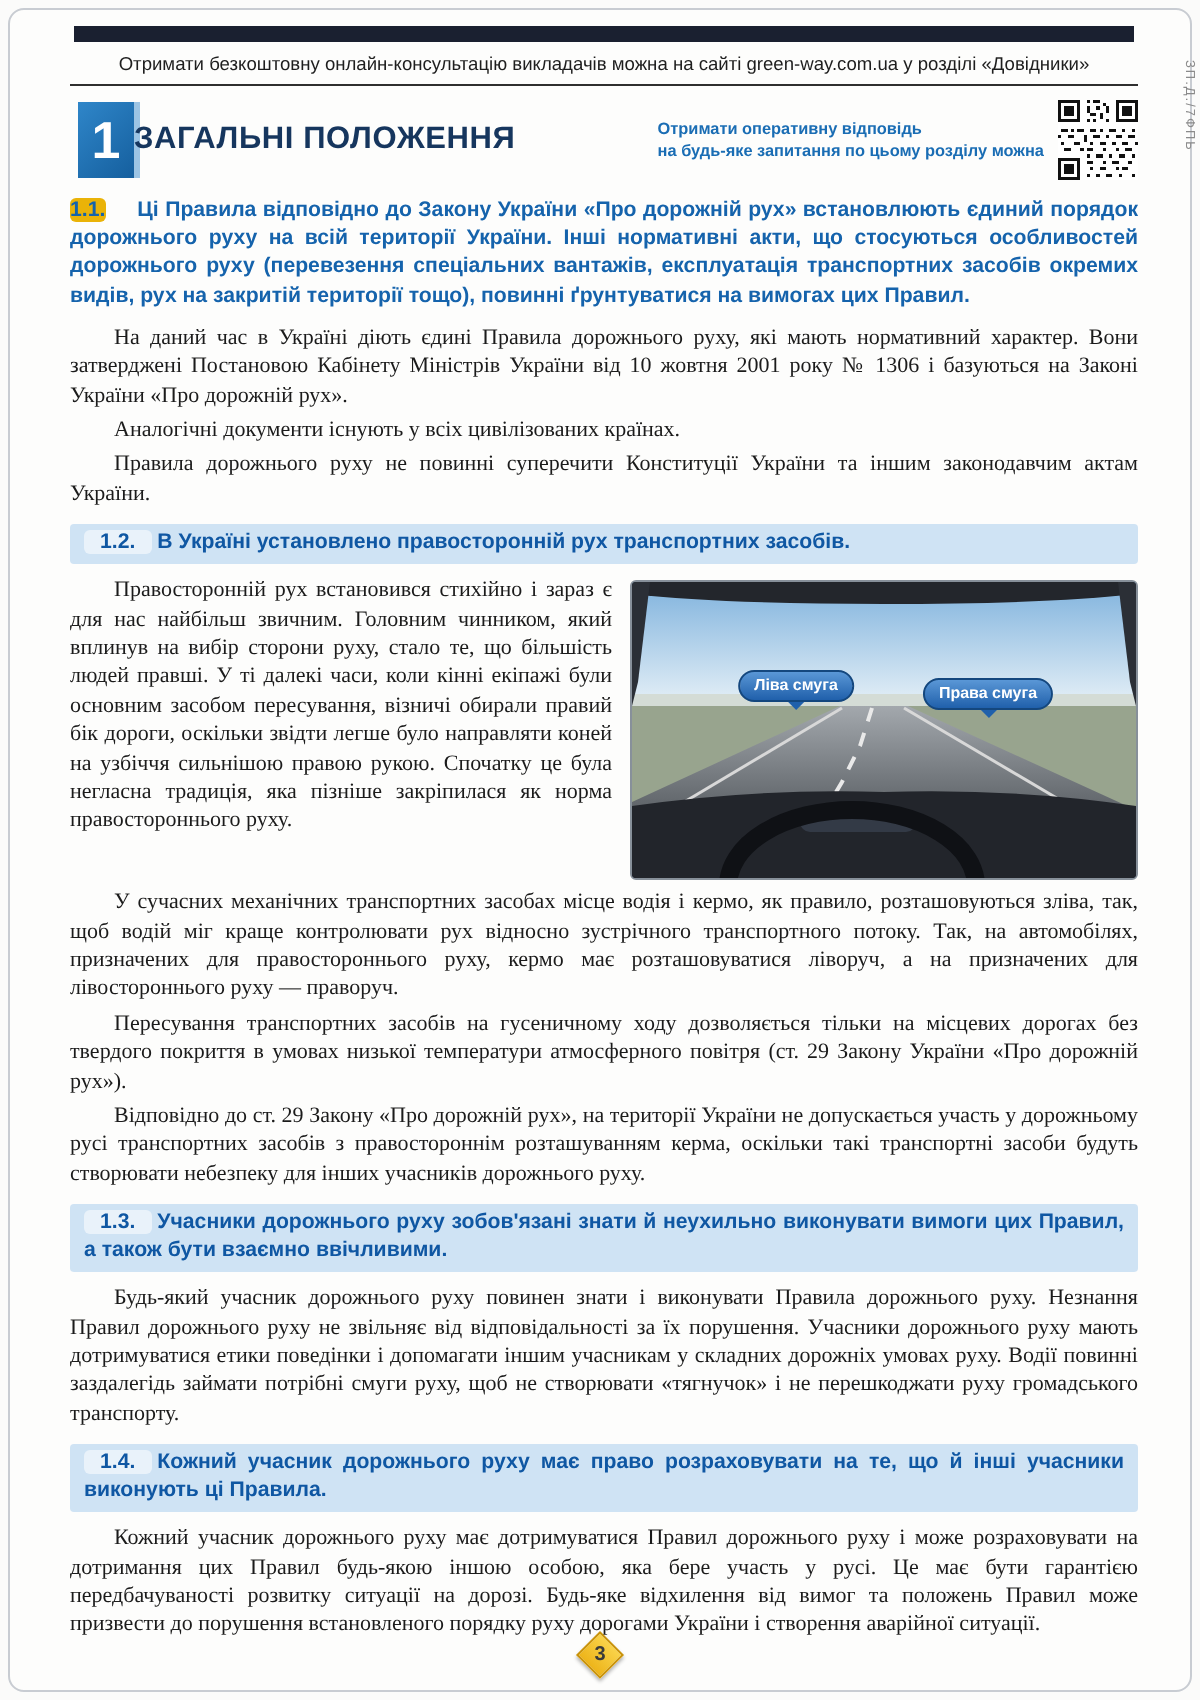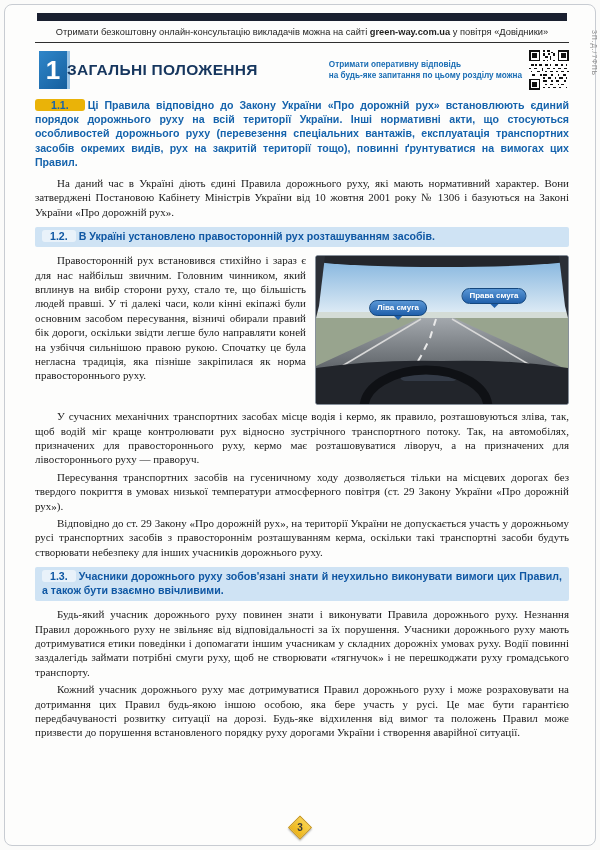--- a/index.html
+++ b/index.html
@@ -2,60 +2,60 @@
 <html><head>
 <meta charset="utf-8">
 <style>
   * { margin:0; padding:0; box-sizing:border-box; }
   html,body { background:#e9e9e9; }
   .page { width:600px; height:850px; position:relative; background:#fbfbfa; overflow:hidden; font-family:"Liberation Serif", serif; }
   .sheet { position:absolute; inset:4px; border:1px solid #c8ccd2; border-radius:8px; padding:6px 26px 0 30px; background:#fdfdfc; }
 
   .topbar { height:8px; background:#1a2030; margin:2px 2px 5px 2px; }
   .consult { font-family:"Liberation Sans", sans-serif; font-size:9.3px; text-align:center; color:#1e1e1e; padding:1px 0 5px; }
-  .consult .site { font-weight:bold; }
+  .consult .site { font-weight:normal; }
   .rule { border-bottom:1.6px solid #2f2f2f; margin:0 0 7px 0; }
 
   .header { display:flex; align-items:center; margin:2px 0 8px 4px; }
   .tile { width:28px; height:38px; background:linear-gradient(135deg,#2f86c9,#155f9e); box-shadow:3px 0 0 #9cc4e4; color:#fff; font:700 26px/38px "Liberation Sans", sans-serif; text-align:center; flex:0 0 auto; }
   .h-title { font:700 15.5px "Liberation Sans", sans-serif; color:#16365e; letter-spacing:.3px; }
   .qrwrap { margin-left:auto; display:flex; align-items:center; gap:7px; }
   .qr-note { text-align:left; font:700 8.2px/1.35 "Liberation Sans", sans-serif; color:#1a6db4; }
   .qr { width:40px; height:40px; flex:0 0 auto; }
 
   .s11 { font:700 10.6px/1.34 "Liberation Sans", sans-serif; color:#1563ac; text-align:justify; margin:2px 0 7px; }
-  .badge { background:#eab308; border-radius:3px; padding:0 16px; margin-right:3px; }
+  .badge { background:#eab308; border-radius:3px; padding:0 0; margin-right:16px; }
 
   .bar { background:#cfe3f4; color:#0f57a3; font:700 10.6px/1.32 "Liberation Sans", sans-serif; padding:3px 7px; border-radius:2px; margin:8px 0 6px; text-align:justify; }
   .bnum { background:rgba(255,255,255,.55); border-radius:3px; padding:0 8px; margin-right:3px; }
 
   p.body { font-size:11px; line-height:1.31; color:#1b1b1b; text-align:justify; text-indent:22px; margin:3px 0; }
   .clear { clear:both; }
 
   .fig { float:right; width:254px; height:150px; margin:2px 0 4px 9px; position:relative; border:1px solid #87909a; border-radius:3px; overflow:hidden; background:#0f172a; }
   .fig svg { display:block; }
   .lane { position:absolute; transform:translateX(-50%); background:linear-gradient(#5a97d6,#2060ab); color:#fff; font:700 8px/1 "Liberation Sans", sans-serif; padding:3px 7px; border-radius:9px; border:1px solid #14477e; white-space:nowrap; }
   .lane::after { content:""; position:absolute; left:50%; bottom:-5px; margin-left:-4px; border:4px solid transparent; border-top-color:#2060ab; border-bottom:none; }
   .lane-left { left:82px; top:44px; }
-  .lane-right { left:178px; top:32px; }
+  .lane-right { left:178px; top:48px; }
 
   .side-code { position:absolute; top:30px; right:2px; writing-mode:vertical-rl; font:6.5px "Liberation Sans", sans-serif; color:#8a8a8a; letter-spacing:1px; }
 
   .pgnum { position:absolute; bottom:14px; left:50%; width:17px; height:17px; transform:translateX(-50%) rotate(45deg); background:linear-gradient(#f9d34a,#edb41a); border:1px solid #c8920a; box-shadow:1px 1px 2px rgba(0,0,0,.3); }
   .pgnum span { display:flex; width:100%; height:100%; align-items:center; justify-content:center; transform:rotate(-45deg); font:700 10px "Liberation Sans", sans-serif; color:#3a3a3a; }
 </style>
 </head>
 <body>
 
 <div class="page">
   <div class="sheet">
 
     <div class="topbar"></div>
 
-    <div class="consult"><span>Отримати безкоштовну онлайн-консультацію викладачів можна на сайті </span><span class="site">green-way.com.ua</span><span> у повітря «Довідники»</span></div>
+    <div class="consult"><span>Отримати безкоштовну онлайн-консультацію викладачів можна на сайті </span><span class="site">green-way.com.ua</span><span> у розділі «Довідники»</span></div>
 
     <div class="rule"></div>
 
     <div class="header">
       <div class="tile">1</div>
       <div class="h-title">ЗАГАЛЬНІ ПОЛОЖЕННЯ</div>
       <div class="qrwrap">
         <div class="qr-note">
           <div>Отримати оперативну відповідь</div>
           <div>на будь-яке запитання по цьому розділу можна</div>
@@ -71,22 +71,24 @@
               <rect x="2" y="20" width="3" height="3"></rect>
             <path d="M9,0h1v1h-1zM11,0h2v1h-2zM14,1h1v1h-1zM9,2h1v2h-1zM12,2h1v1h-1zM15,2h1v2h-1zM10,4h2v1h-2zM13,4h1v2h-1zM9,6h1v1h-1zM11,6h1v1h-1zM15,6h1v1h-1zM1,9h2v1h-2zM4,9h1v1h-1zM6,9h2v1h-2zM10,9h2v1h-2zM13,9h1v1h-1zM16,9h2v1h-2zM20,9h1v1h-1zM23,9h1v1h-1zM0,11h1v1h-1zM3,11h2v1h-2zM8,11h1v2h-1zM11,11h2v1h-2zM15,11h1v1h-1zM18,11h2v1h-2zM22,11h2v1h-2zM1,13h1v1h-1zM5,13h2v1h-2zM10,13h1v1h-1zM13,13h2v1h-2zM17,13h1v1h-1zM20,13h2v1h-2zM24,13h1v1h-1zM2,15h2v1h-2zM7,15h1v1h-1zM9,15h2v1h-2zM14,15h1v1h-1zM18,15h1v1h-1zM21,15h2v1h-2zM9,17h1v1h-1zM12,17h2v1h-2zM16,17h1v1h-1zM19,17h2v1h-2zM23,17h1v1h-1zM9,19h2v1h-2zM14,19h1v1h-1zM17,19h2v1h-2zM22,19h1v1h-1zM10,21h1v1h-1zM13,21h2v1h-2zM18,21h1v1h-1zM20,21h2v1h-2zM9,23h1v1h-1zM12,23h1v1h-1zM15,23h2v1h-2zM19,23h1v1h-1zM23,23h1v1h-1z"></path>
           </g>
         </svg>
       </div>
     </div>
 
     <div class="s11"><span class="badge">1.1.</span><span>Ці Правила відповідно до Закону України «Про дорожній рух» встановлюють єдиний порядок дорожнього руху на всій території України. Інші нормативні акти, що стосуються особливостей дорожнього руху (перевезення спеціальних вантажів, експлуатація транспортних засобів окремих видів, рух на закритій території тощо), повинні ґрунтуватися на вимогах цих Правил.</span></div>
 
     <p class="body">На даний час в Україні діють єдині Правила дорожнього руху, які мають нормативний характер. Вони затверджені Постановою Кабінету Міністрів України від 10 жовтня 2001 року № 1306 і базуються на Законі України «Про дорожній рух».</p>
+    <p class="body">Аналогічні документи існують у всіх цивілізованих країнах.</p>
+    <p class="body">Правила дорожнього руху не повинні суперечити Конституції України та іншим законодавчим актам України.</p>
 
-    <div class="bar"><span class="bnum">1.2.</span><span>В Україні установлено правосторонній рух розташуванням засобів.</span></div>
+    <div class="bar"><span class="bnum">1.2.</span><span>В Україні установлено правосторонній рух транспортних засобів.</span></div>
 
     <div class="fig">
       <svg width="252" height="148" viewBox="0 0 252 148">
         <defs>
           <linearGradient id="sky" x1="0" y1="0" x2="0" y2="1">
             <stop offset="0" stop-color="#7fb2dd"></stop>
               <stop offset="1" stop-color="#e9f2f8"></stop>
           </linearGradient>
           <linearGradient id="road" x1="0" y1="0" x2="0" y2="1">
             <stop offset="0" stop-color="#a3a8ad"></stop>
@@ -113,20 +115,21 @@
 
     <p class="body">Правосторонній рух встановився стихійно і зараз є для нас найбільш звичним. Головним чинником, який вплинув на вибір сторони руху, стало те, що більшість людей правші. У ті далекі часи, коли кінні екіпажі були основним засобом пересування, візничі обирали правий бік дороги, оскільки звідти легше було направляти коней на узбіччя сильнішою правою рукою. Спочатку це була негласна традиція, яка пізніше закріпилася як норма правостороннього руху.</p>
     <p class="body clear">У сучасних механічних транспортних засобах місце водія і кермо, як правило, розташовуються зліва, так, щоб водій міг краще контролювати рух відносно зустрічного транспортного потоку. Так, на автомобілях, призначених для правостороннього руху, кермо має розташовуватися ліворуч, а на призначених для лівостороннього руху — праворуч.</p>
     <p class="body">Пересування транспортних засобів на гусеничному ходу дозволяється тільки на місцевих дорогах без твердого покриття в умовах низької температури атмосферного повітря (ст. 29 Закону України «Про дорожній рух»).</p>
     <p class="body">Відповідно до ст. 29 Закону «Про дорожній рух», на території України не допускається участь у дорожньому русі транспортних засобів з правостороннім розташуванням керма, оскільки такі транспортні засоби будуть створювати небезпеку для інших учасників дорожнього руху.</p>
 
     <div class="bar"><span class="bnum">1.3.</span><span>Учасники дорожнього руху зобов'язані знати й неухильно виконувати вимоги цих Правил, а також бути взаємно ввічливими.</span></div>
 
     <p class="body">Будь-який учасник дорожнього руху повинен знати і виконувати Правила дорожнього руху. Незнання Правил дорожнього руху не звільняє від відповідальності за їх порушення. Учасники дорожнього руху мають дотримуватися етики поведінки і допомагати іншим учасникам у складних дорожніх умовах руху. Водії повинні заздалегідь займати потрібні смуги руху, щоб не створювати «тягнучок» і не перешкоджати руху громадського транспорту.</p>
 
+    <div class="bar"><span class="bnum">1.4.</span><span>Кожний учасник дорожнього руху має право розраховувати на те, що й інші учасники виконують ці Правила.</span></div>
 
     <p class="body">Кожний учасник дорожнього руху має дотримуватися Правил дорожнього руху і може розраховувати на дотримання цих Правил будь-якою іншою особою, яка бере участь у русі. Це має бути гарантією передбачуваності розвитку ситуації на дорозі. Будь-яке відхилення від вимог та положень Правил може призвести до порушення встановленого порядку руху дорогами України і створення аварійної ситуації.</p>
 
   </div>
 
   <div class="side-code">ЗП.Д./7ФПЬ</div>
 
   <div class="pgnum">
       <span>3</span>
     </div>

